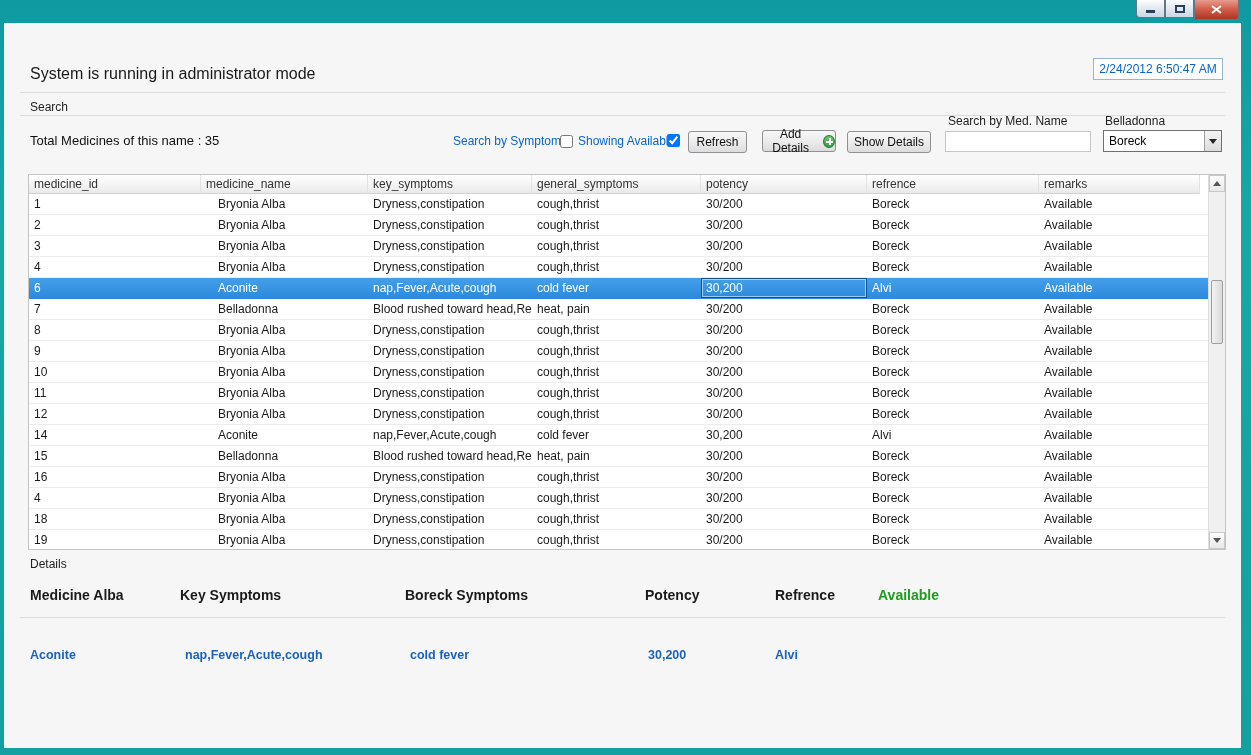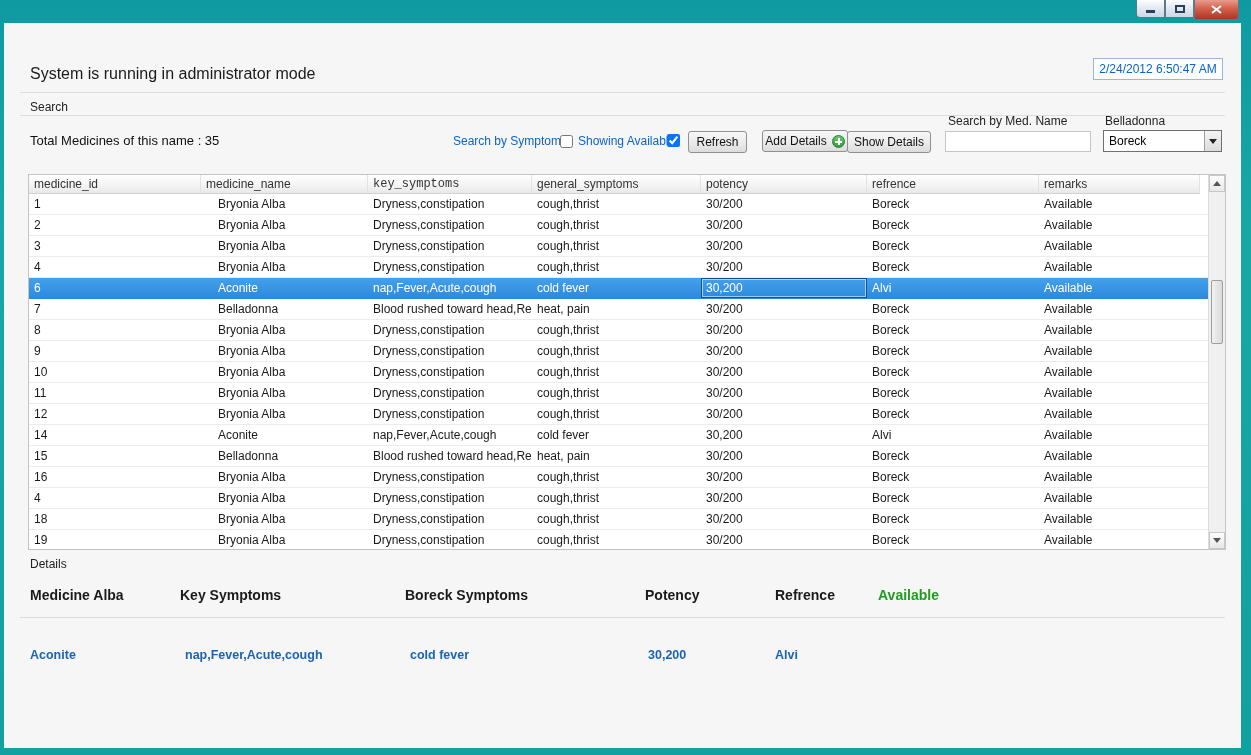--- a/index.html
+++ b/index.html
@@ -235,42 +235,42 @@
   <div class="rule" style="top:115px;"></div>
 
   <div class="total-text">Total Medicines of this name : 35</div>
   <a class="link" style="left:453px; top:134px;">Search by Symptoms</a>
 
   <input type="checkbox" class="chk" style="left: 560px; top: 135px;">
   <a class="link" style="left:578px; top:134px;">Showing Available</a>
   <input type="checkbox" class="chk" style="left: 667px; top: 134px;" checked="">
 
   <button class="btn" style="left:688px; top:131px; width:59px;">Refresh</button>
-  <button class="btn" style="left:762px; top:130px; width:86px;">
+  <button class="btn" style="left:762px; top:130px; width:74px;">
     <span>Add Details</span>
     <span class="plus-circle"></span>
   </button>
   <button class="btn" style="left:847px; top:131px; width:84px;">Show Details</button>
 
   <div class="field-label" style="left:948px; top:114px;">Search by Med. Name</div>
   <input class="text-input" type="text" value="" style="">
 
   <div class="field-label" style="left:1105px; top:114px;">Belladonna</div>
   <div class="combo">
     <span class="combo-text">Boreck</span>
     <span class="combo-btn">
       <span class="combo-arrow"></span>
     </span>
   </div>
 
   <div class="grid">
     <div class="grid-header">
         <div class="gh-cell" style="width: 172px;">medicine_id</div>
         <div class="gh-cell" style="width: 167px;">medicine_name</div>
-        <div class="gh-cell" style="width: 164px; font-family: Liberation Mono, monospace;">key_symptoms</div>
+        <div class="gh-cell" style="width: 164px;">key_symptoms</div>
         <div class="gh-cell" style="width: 169px;">general_symptoms</div>
         <div class="gh-cell" style="width: 166px;">potency</div>
         <div class="gh-cell" style="width: 172px;">refrence</div>
         <div class="gh-cell" style="flex: 1 1 0%;">remarks</div>
       </div>
     <div class="grid-body">
         <div class="g-row">
           <div class="g-cell" style="width: 172px;">1</div>
           <div class="g-cell c1" style="width: 167px;">Bryonia Alba</div>
           <div class="g-cell" style="width: 164px;">Dryness,constipation</div>

